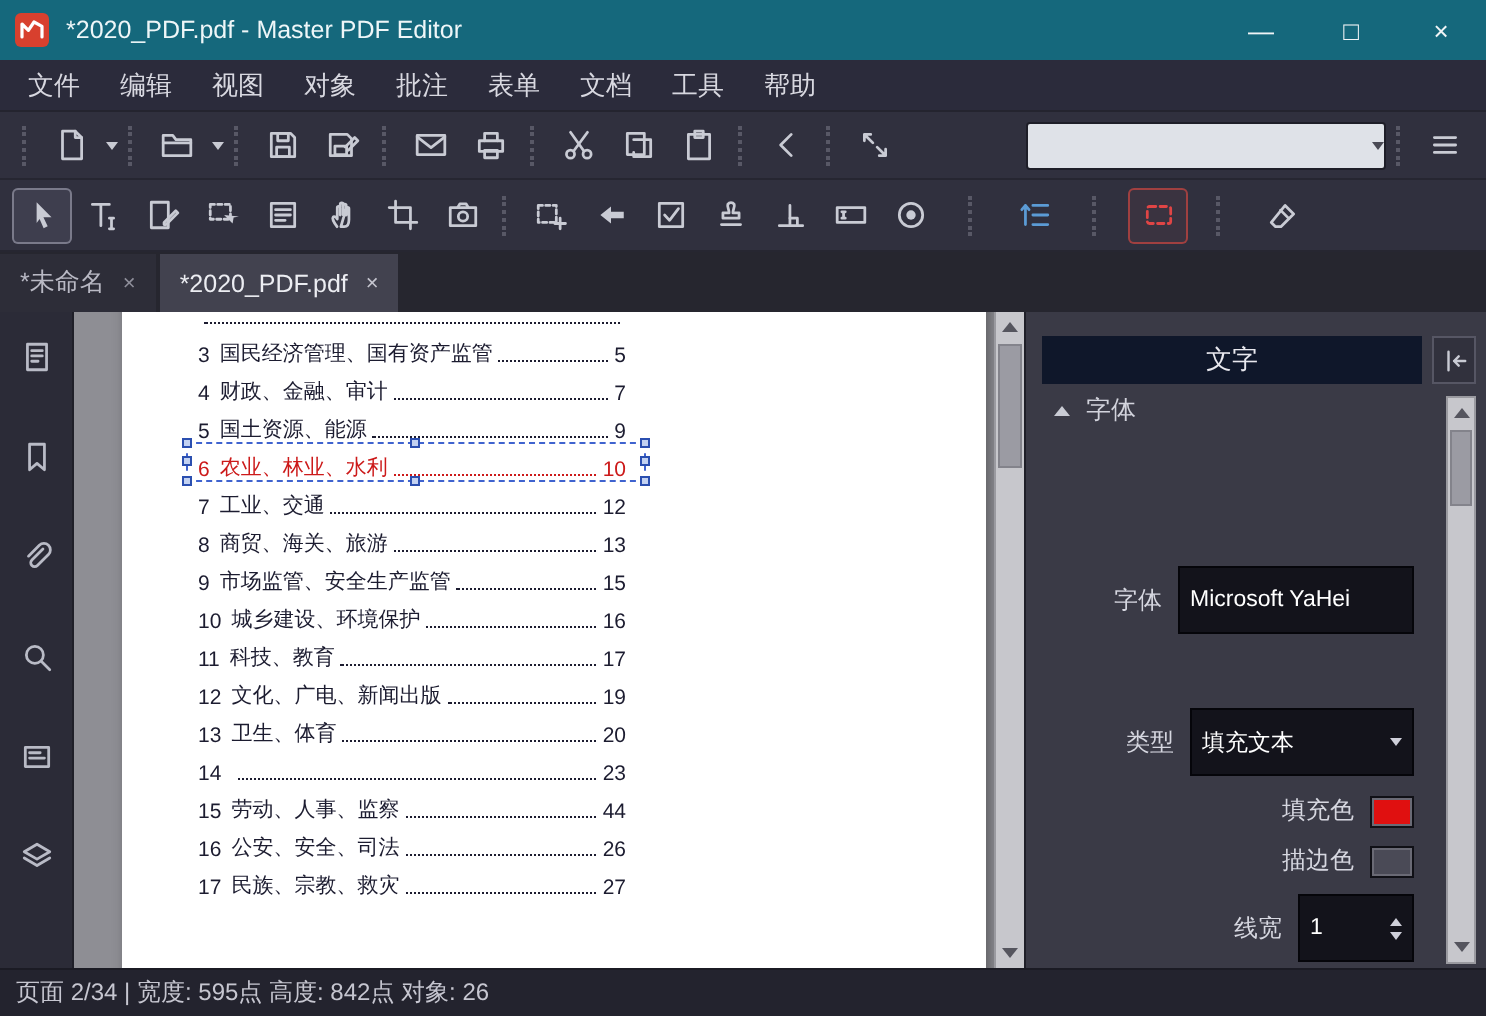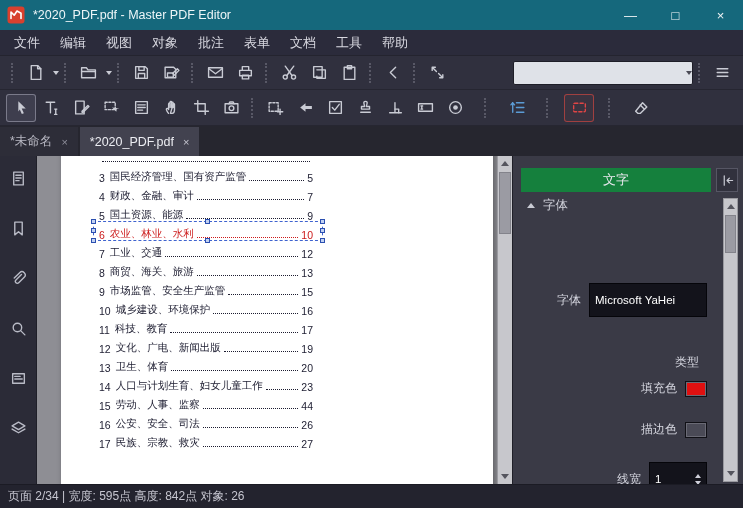--- a/index.html
+++ b/index.html
@@ -66,32 +66,32 @@
   .v-scroll { position:absolute; right:0; top:0; bottom:0; width:15px; background:#c7c7cc; border-left:1px solid #9a9aa0; }
   .s-arrow { position:absolute; left:0; width:14px; height:15px; display:flex; align-items:center; justify-content:center; }
   .s-arrow.up{top:0} .s-arrow.down{bottom:0}
   .tri-up-d { width:0;height:0;border-left:4px solid transparent;border-right:4px solid transparent;border-bottom:5px solid #55555e; }
   .tri-down-d { width:0;height:0;border-left:4px solid transparent;border-right:4px solid transparent;border-top:5px solid #55555e; }
   .s-thumb { position:absolute; left:1px; right:1px; background:#9b9ba3; border:1px solid #83838b; }
   .doc-thumb { top:16px; height:62px; }
 
   
   .panel { width:231px; background:#3a3a46; border-left:1px solid #1f1f28; position:relative; color:#d6d7e0; }
-  .panel-header { position:absolute; left:8px; right:32px; top:12px; height:24px; background:#15803d; display:flex; align-items:center; justify-content:center; font-size:13px; color:#e8e8ee;font-family:Liberation Mono, monospace; }
+  .panel-header { position:absolute; left:8px; right:32px; top:12px; height:24px; background:#0f172a; display:flex; align-items:center; justify-content:center; font-size:13px; color:#e8e8ee;font-family:Liberation Mono, monospace; }
   .panel-toggle { position:absolute; right:5px; top:12px; width:22px; height:24px; background:#31313d; border:1px solid #565664; color:#c9cbd4; display:flex; align-items:center; justify-content:center; }
   .panel-toggle svg { width:13px; height:13px; }
   .section-row { display:flex; align-items:center; gap:8px; font-size:12.5px; margin-left:14px; color:#d2d3dc; }
   .sec-geo { margin-top:16px; }
   .sec-font { margin-top:8px; }
   .tri-down { width:0;height:0;border-left:4px solid transparent;border-right:4px solid transparent;border-top:5px solid #c9cbd4; }
   .tri-up { width:0;height:0;border-left:4px solid transparent;border-right:4px solid transparent;border-bottom:5px solid #c9cbd4; }
   .fields { position:absolute; left:0; right:28px; top:127px; }
   .frow { display:flex; align-items:center; justify-content:flex-end; padding-right:8px; font-size:12px; }
   .frow label { margin-right:8px; color:#d6d7e0; }
-  .mt10{margin-top:10px} .mt37{margin-top:37px} .mt9{margin-top:9px} .mt8{margin-top:24px}
+  .mt10{margin-top:10px} .mt37{margin-top:37px} .mt9{margin-top:9px} .mt8{margin-top:8px}
   .dark-field { height:20px; background:#13131b; border:1px solid #05050a; color:#ffffff; font-size:11.5px; display:flex; align-items:center; padding:16px 5px; }
   .w118{width:118px} .w112{width:112px} .w58{width:58px}
   .dark-field .caret { border-top-color:#cfd0da; margin-left:auto; }
   .swatch { width:22px; height:16px; border:1px solid #101016; box-shadow:inset 0 0 0 1px #6a6a75; }
   .spin-col { margin-left:auto; display:flex; flex-direction:column; gap:3px; align-items:center; }
   .tri-up-s { width:0;height:0;border-left:3px solid transparent;border-right:3px solid transparent;border-bottom:4px solid #cfd0da; }
   .tri-down-s { width:0;height:0;border-left:3px solid transparent;border-right:3px solid transparent;border-top:4px solid #cfd0da; }
   .panel-scroll { position:absolute; right:5px; top:42px; bottom:2px; width:15px; background:#c7c7cc; border:1px solid #9a9aa0; }
   .panel-thumb { top:16px; height:38px; }
 
@@ -467,21 +467,20 @@
             <span class="t-page">19</span>
           </div>
           <div class="toc-row">
             <span class="t-num">13</span>
             <span class="t-title">卫生、体育</span>
             <span class="t-leader"></span>
             <span class="t-page">20</span>
           </div>
           <div class="toc-row">
             <span class="t-num">14</span>
-            <span class="t-title">人口与计划生育、妇女儿童工作</span>
             <span class="t-leader"></span>
             <span class="t-page">23</span>
           </div>
           <div class="toc-row">
             <span class="t-num">15</span>
             <span class="t-title">劳动、人事、监察</span>
             <span class="t-leader"></span>
             <span class="t-page">44</span>
           </div>
           <div class="toc-row">
@@ -532,20 +531,24 @@
 
       <div class="fields">
         <div class="frow">
           <label>字体</label>
           <div class="dark-field w118">
             <span>Microsoft YaHei</span>
           </div>
         </div>
         <div class="frow mt37">
           <label>类型</label>
+          <div class="dark-field w112">
+            <span>填充文本</span>
+            <span class="caret"></span>
+          </div>
         </div>
         <div class="frow mt9">
           <label>填充色</label>
           <span class="swatch" style="background: rgb(224, 16, 16);"></span>
         </div>
         <div class="frow mt8">
           <label>描边色</label>
           <span class="swatch" style="background: rgb(74, 74, 86);"></span>
         </div>
         <div class="frow mt8">

